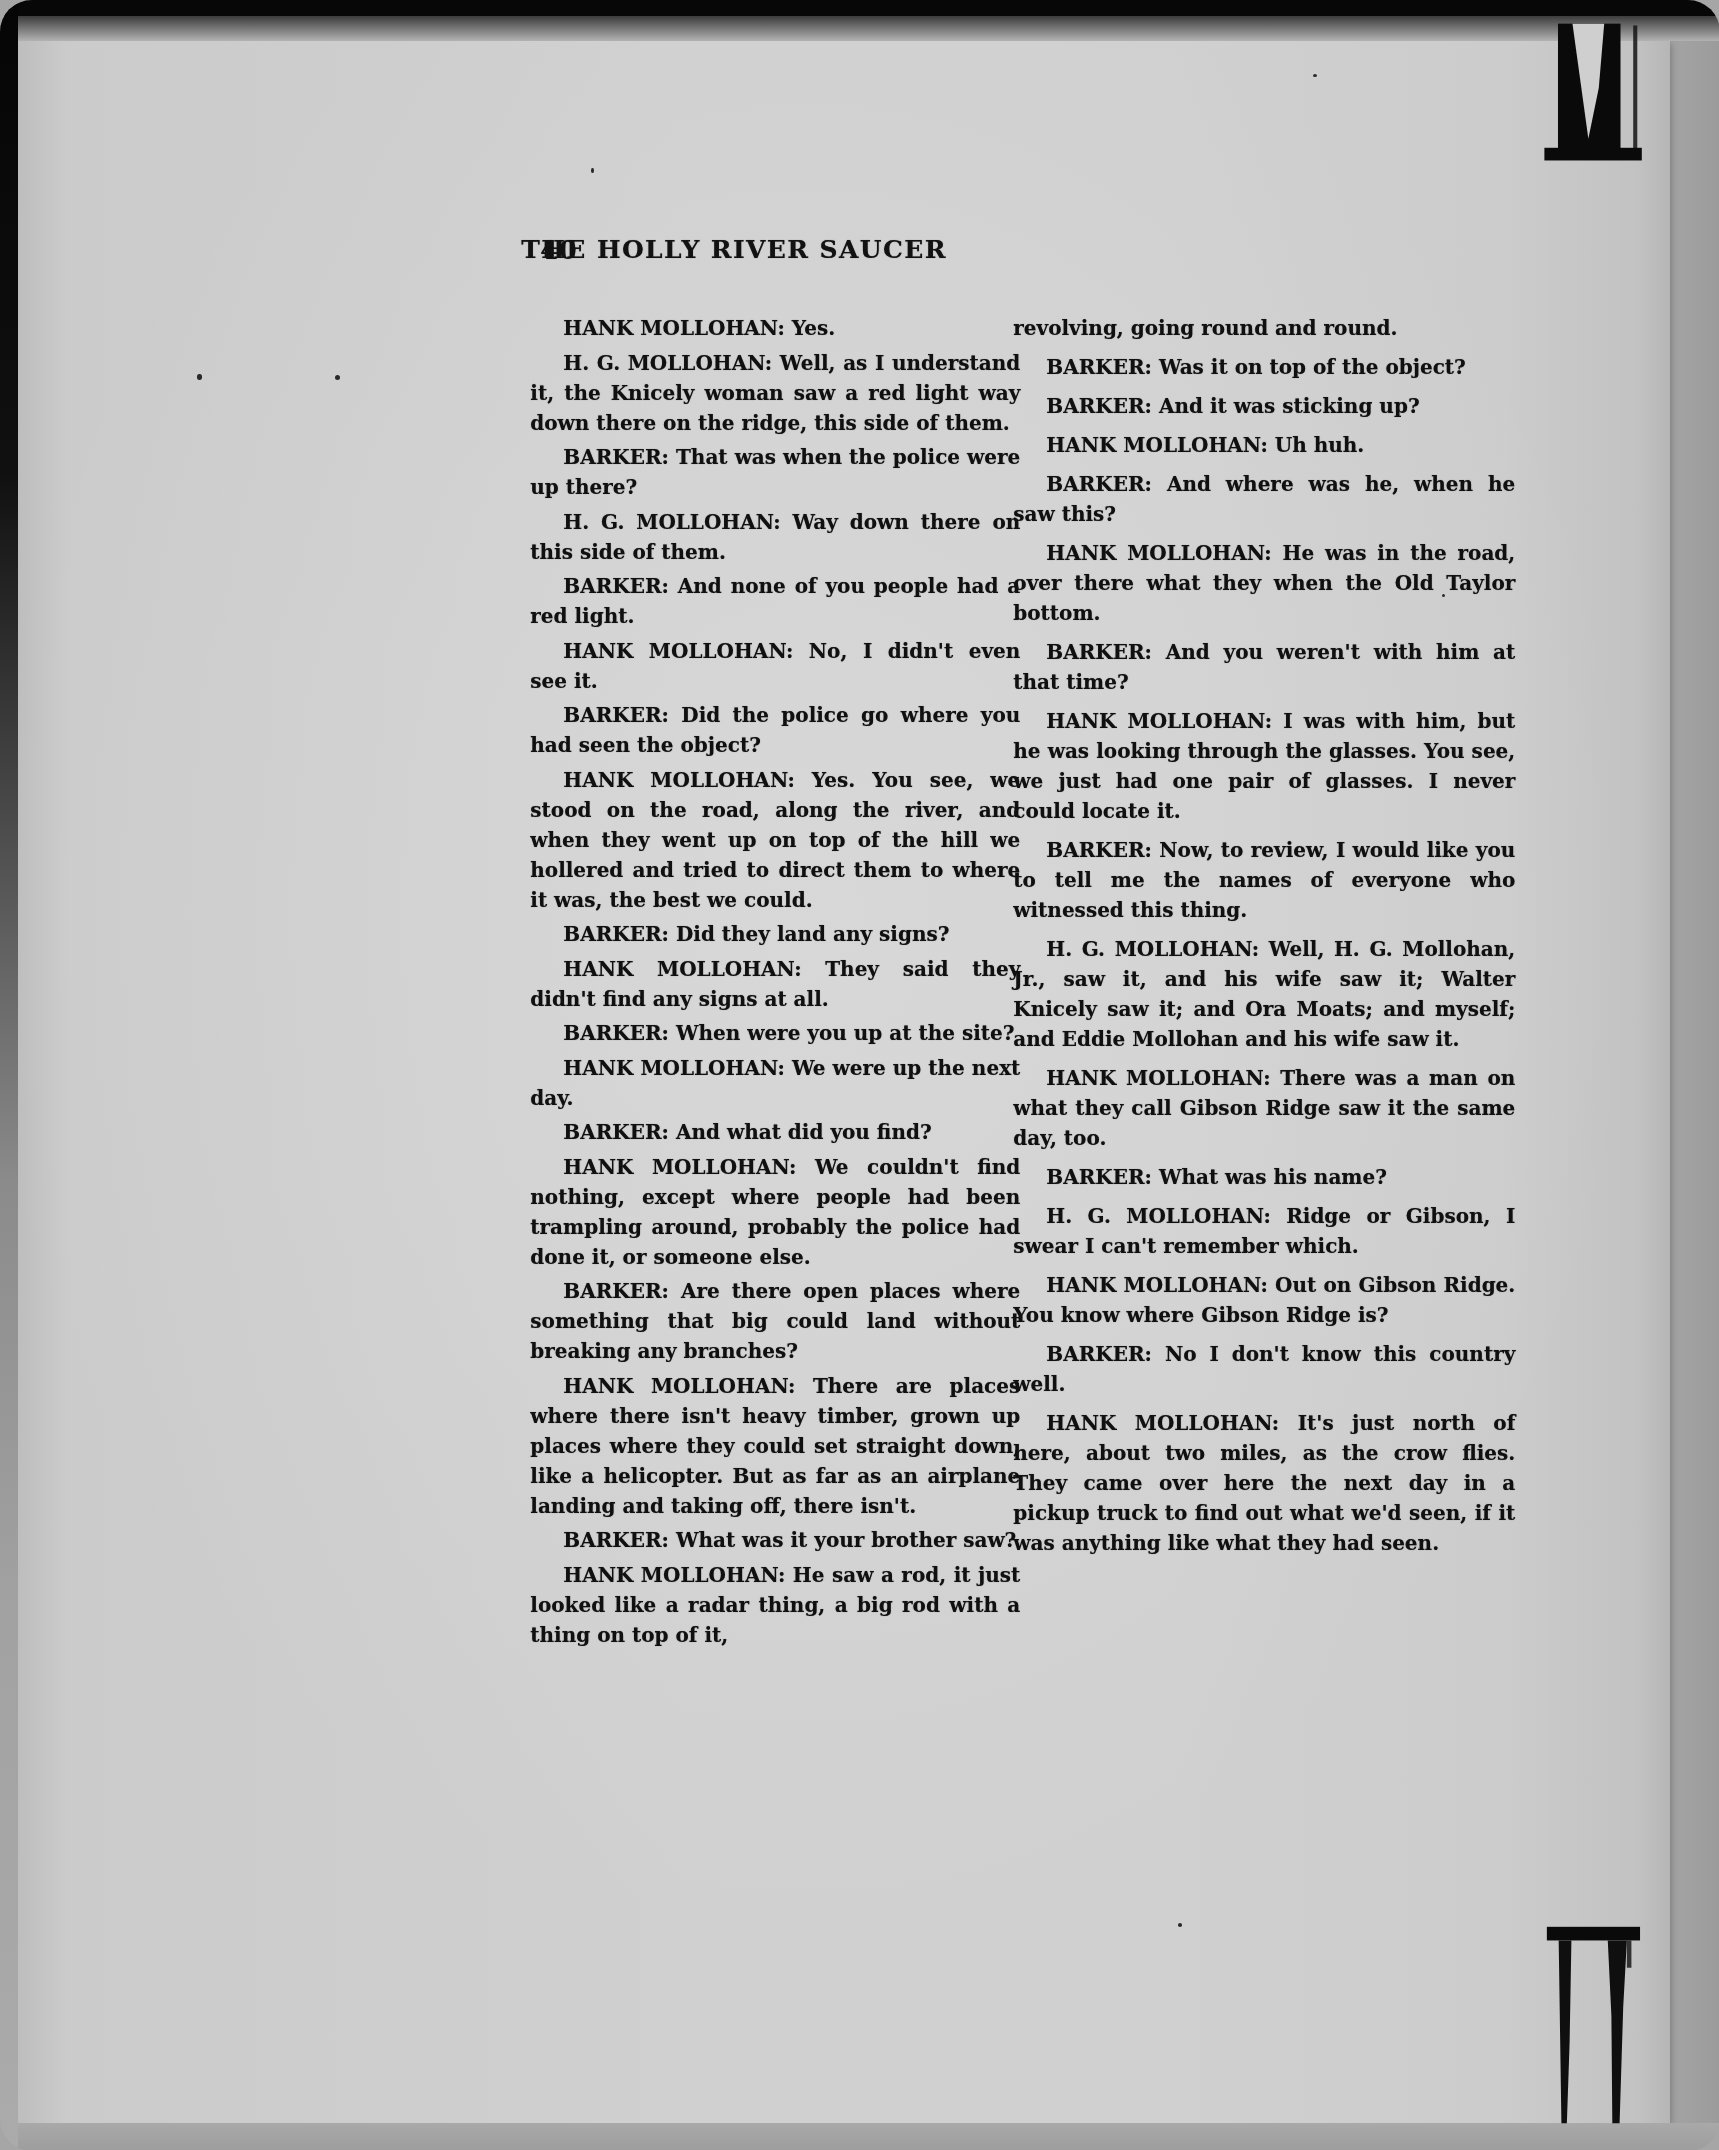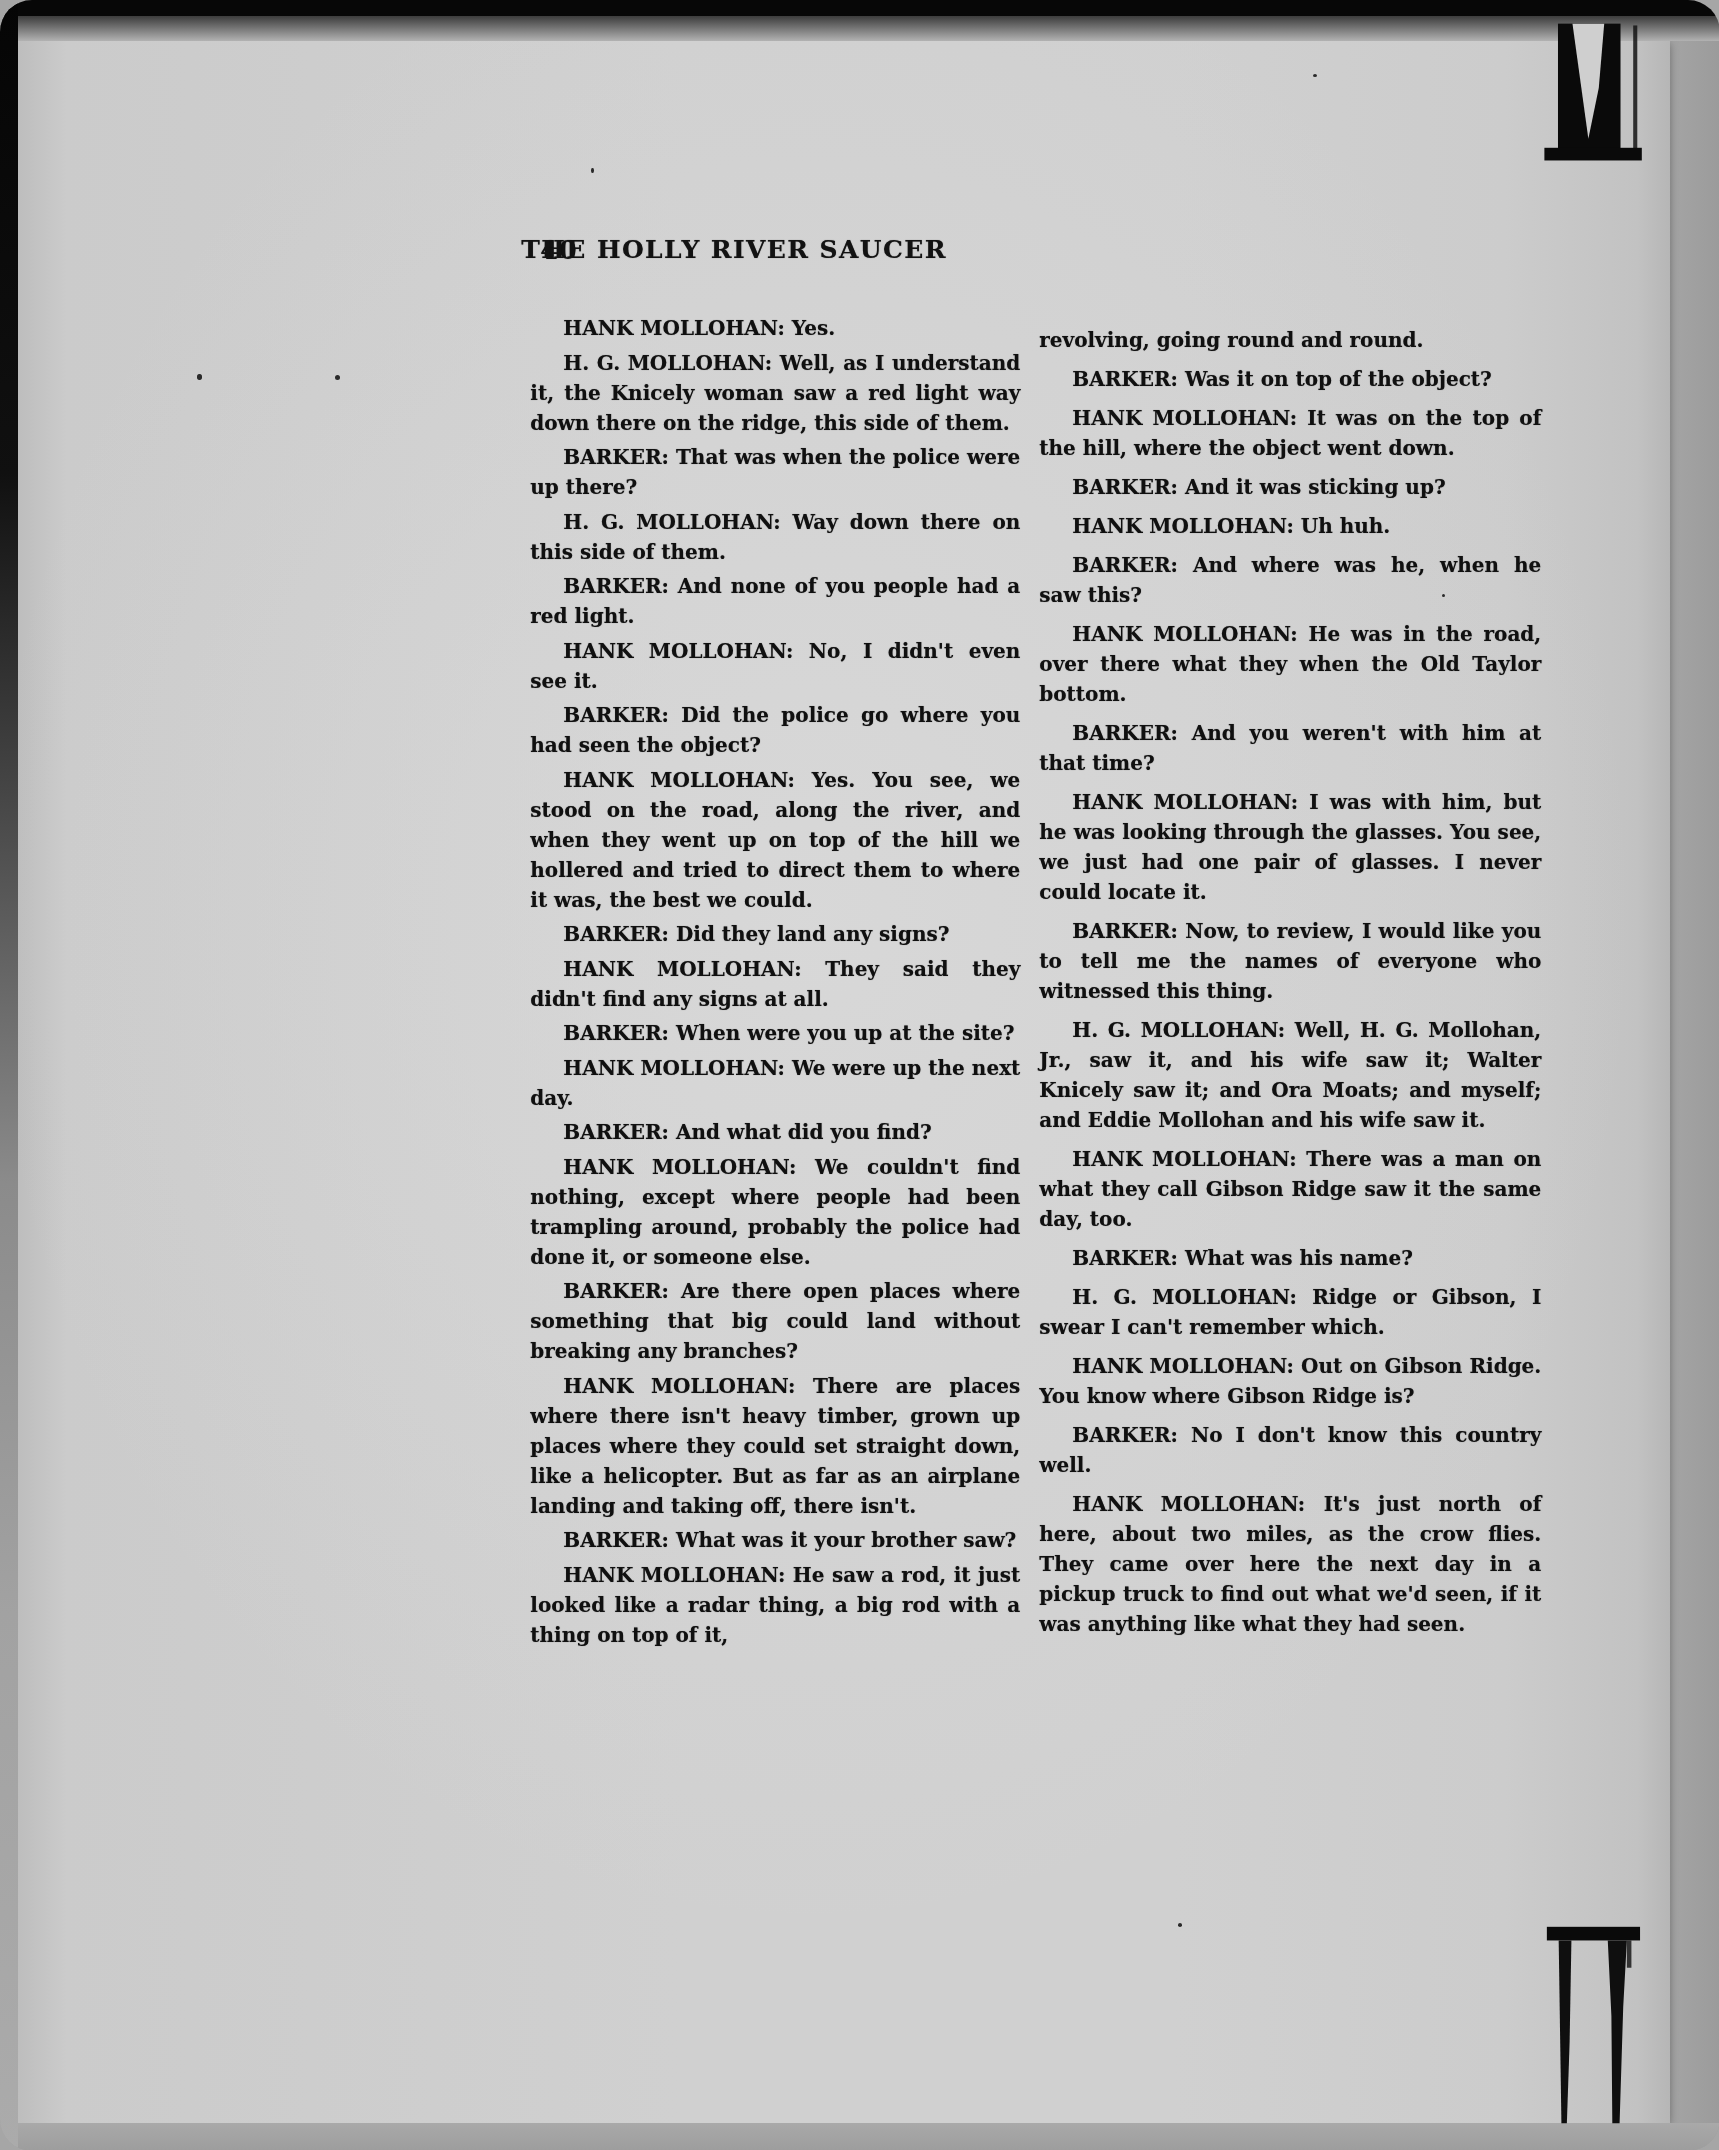--- a/index.html
+++ b/index.html
@@ -49,21 +49,21 @@
     text-shadow:0 0 0.9px rgba(10,10,10,.55);
   }
   
   .col{
     position:absolute;top:273px;
     font-size:20px;font-weight:bold;line-height:30px;color:#101010;
     text-align:justify;
     text-shadow:0 0 0.9px rgba(15,15,15,.5);
   }
   .col-left{left:513px;width:490px;}
-  .col-right{left:1022px;width:502px;margin-top:12px;}
+  .col-right{left:996px;width:502px;}
   .para{margin:0 0 4.5px 0;text-indent:33px;}
   .col-right .para{margin-bottom:9px;}
   .para.cont{text-indent:0;}
   
   .mark{position:absolute;}
   .mark-top{left:1544px;top:20px;}
   .mark-bottom{left:1543px;top:1925px;}
   
   .speck{position:absolute;background:#2a2a2a;border-radius:50%;}
 </style>
@@ -91,21 +91,20 @@
         <p class="para">BARKER: And what did you find?</p>
         <p class="para">HANK MOLLOHAN: We couldn't find nothing, except where people had been trampling around, probably the police had done it, or someone else.</p>
         <p class="para">BARKER: Are there open places where something that big could land without breaking any branches?</p>
         <p class="para">HANK MOLLOHAN: There are places where there isn't heavy timber, grown up places where they could set straight down, like a helicopter. But as far as an airplane landing and taking off, there isn't.</p>
         <p class="para">BARKER: What was it your brother saw?</p>
         <p class="para">HANK MOLLOHAN: He saw a rod, it just looked like a radar thing, a big rod with a thing on top of it,</p>
       </div>
     <div class="col col-right">
         <p class="para cont">revolving, going round and round.</p>
         <p class="para">BARKER: Was it on top of the object?</p>
-        <p class="para">HANK MOLLOHAN: It was on the top of the hill, where the object went down.</p>
         <p class="para">BARKER: And it was sticking up?</p>
         <p class="para">HANK MOLLOHAN: Uh huh.</p>
         <p class="para">BARKER: And where was he, when he saw this?</p>
         <p class="para">HANK MOLLOHAN: He was in the road, over there what they when the Old Taylor bottom.</p>
         <p class="para">BARKER: And you weren't with him at that time?</p>
         <p class="para">HANK MOLLOHAN: I was with him, but he was looking through the glasses. You see, we just had one pair of glasses. I never could locate it.</p>
         <p class="para">BARKER: Now, to review, I would like you to tell me the names of everyone who witnessed this thing.</p>
         <p class="para">H. G. MOLLOHAN: Well, H. G. Mollohan, Jr., saw it, and his wife saw it; Walter Knicely saw it; and Ora Moats; and myself; and Eddie Mollohan and his wife saw it.</p>
         <p class="para">HANK MOLLOHAN: There was a man on what they call Gibson Ridge saw it the same day, too.</p>
         <p class="para">BARKER: What was his name?</p>

